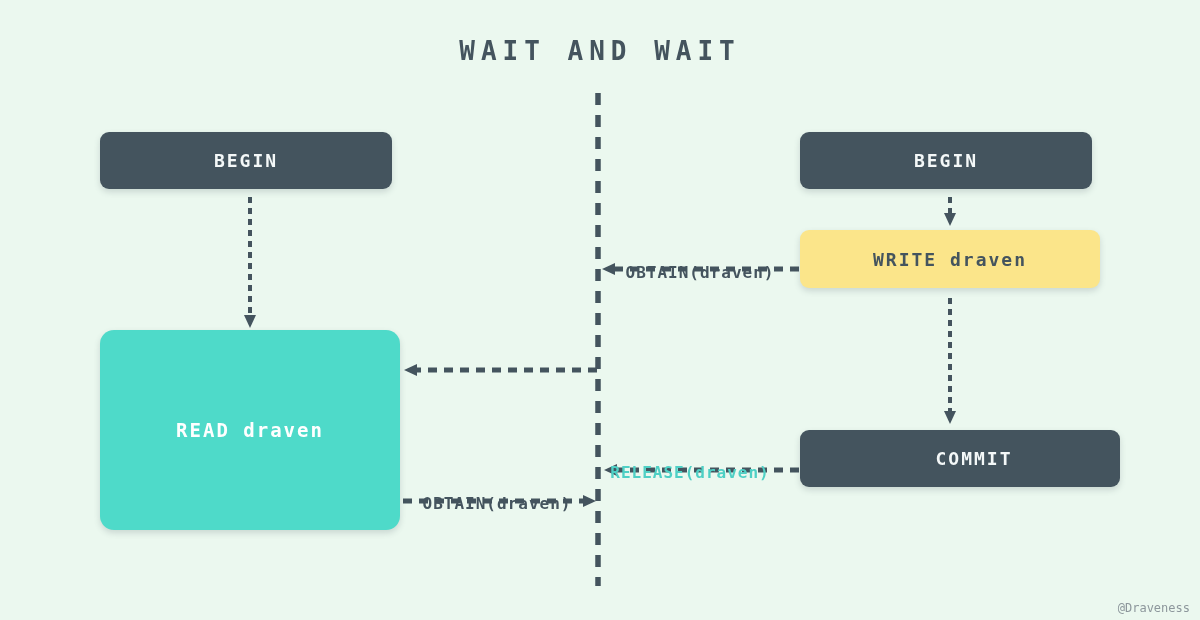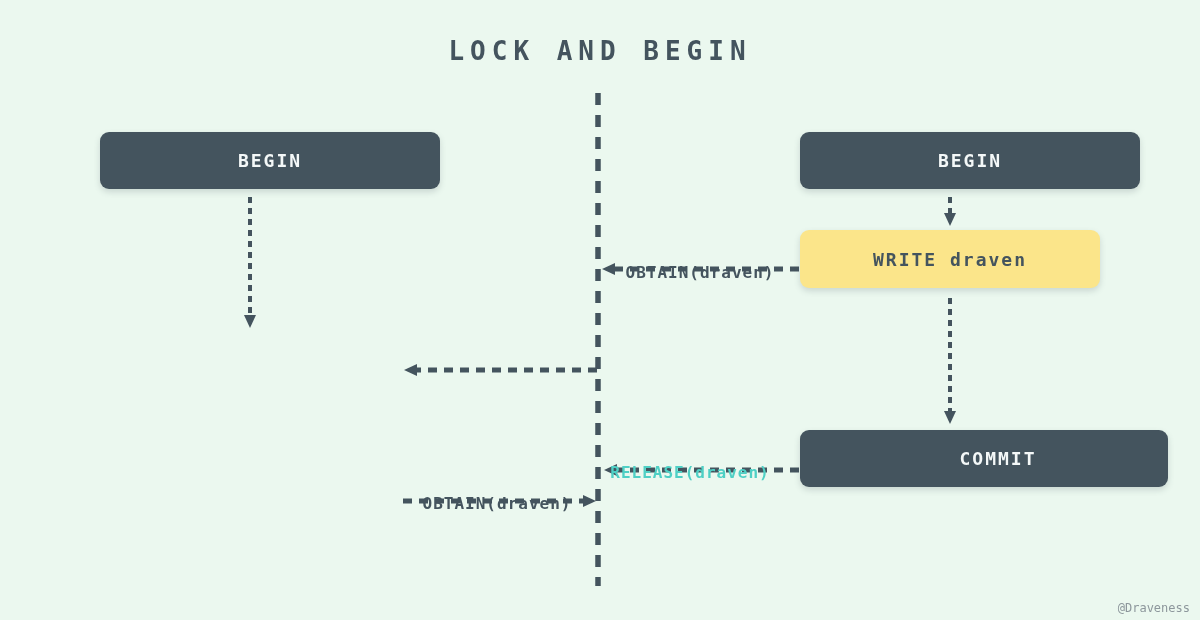--- a/index.html
+++ b/index.html
@@ -39,21 +39,21 @@
     justify-content: center;
     font-weight: bold;
     font-size: 18px;
     letter-spacing: 2px;
     box-shadow: 0 3px 6px rgba(68, 84, 94, 0.20);
   }
   .node.dark {
     background: #44545e;
     color: #f4f8f8;
     border-radius: 9px;
-    width: 340px;
+    width: 292px;
     height: 57px;
   }
   .node.teal {
     background: #4edac9;
     color: #ffffff;
     border-radius: 14px;
     width: 300px;
     height: 200px;
     font-size: 19px;
   }
@@ -85,21 +85,21 @@
     color: #8d979c;
     letter-spacing: 0px;
     margin-left: 32px;
   }
 </style>
 </head>
 <body>
 
 <div class="canvas">
 
-  <h1 class="title">LOCK AND BEGIN</h1>
+  <h1 class="title">WAIT AND WAIT</h1>
 
   <svg class="arrows" width="1200" height="620" viewBox="0 0 1200 620">
     <defs>
       <marker id="head" markerUnits="userSpaceOnUse" markerWidth="15" markerHeight="14" refX="0" refY="6" orient="auto">
         <path d="M0,0 L13,6 L0,12 Z" fill="#44545e"></path>
       </marker>
     </defs>
 
     <path d="M598,93 V586" stroke="#44545e" stroke-width="5.5" stroke-dasharray="12 10" fill="none"></path>
 
@@ -112,20 +112,21 @@
     <path d="M799,269 H615" stroke="#44545e" stroke-width="5" stroke-dasharray="9 7" fill="none" marker-end="url(#head)"></path>
 
     <path d="M597,370 H417" stroke="#44545e" stroke-width="5" stroke-dasharray="9 7" fill="none" marker-end="url(#head)"></path>
 
     <path d="M799,470 H617" stroke="#44545e" stroke-width="5" stroke-dasharray="9 7" fill="none" marker-end="url(#head)"></path>
 
     <path d="M403,501 H583" stroke="#44545e" stroke-width="5" stroke-dasharray="9 7" fill="none" marker-end="url(#head)"></path>
   </svg>
 
   <div class="node dark" style="left:100px; top:132px;">BEGIN</div>
+  <div class="node teal" style="left:100px; top:330px;">READ draven</div>
 
   <div class="node dark" style="left:800px; top:132px;">BEGIN</div>
   <div class="node yellow" style="left:800px; top:230px;">WRITE draven</div>
   <div class="node dark" style="left:800px; top:430px;padding-left:28px;">COMMIT</div>
 
   <div class="edge-label" style="left:590px; top:243px;">OBTAIN(draven)</div>
   <div class="edge-label teal-text" style="left:580px; top:443px;">RELEASE(draven)</div>
   <div class="edge-label" style="left:387px; top:474px;">OBTAIN(draven)</div>
 
   <div class="watermark">@Draveness</div>

